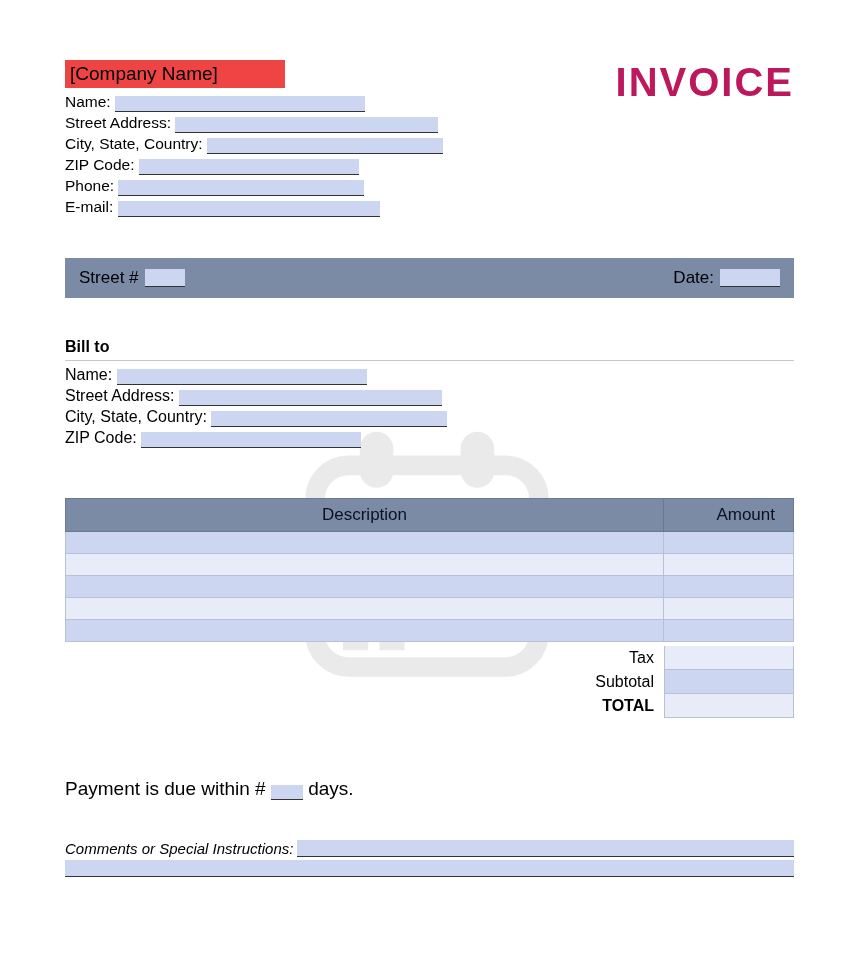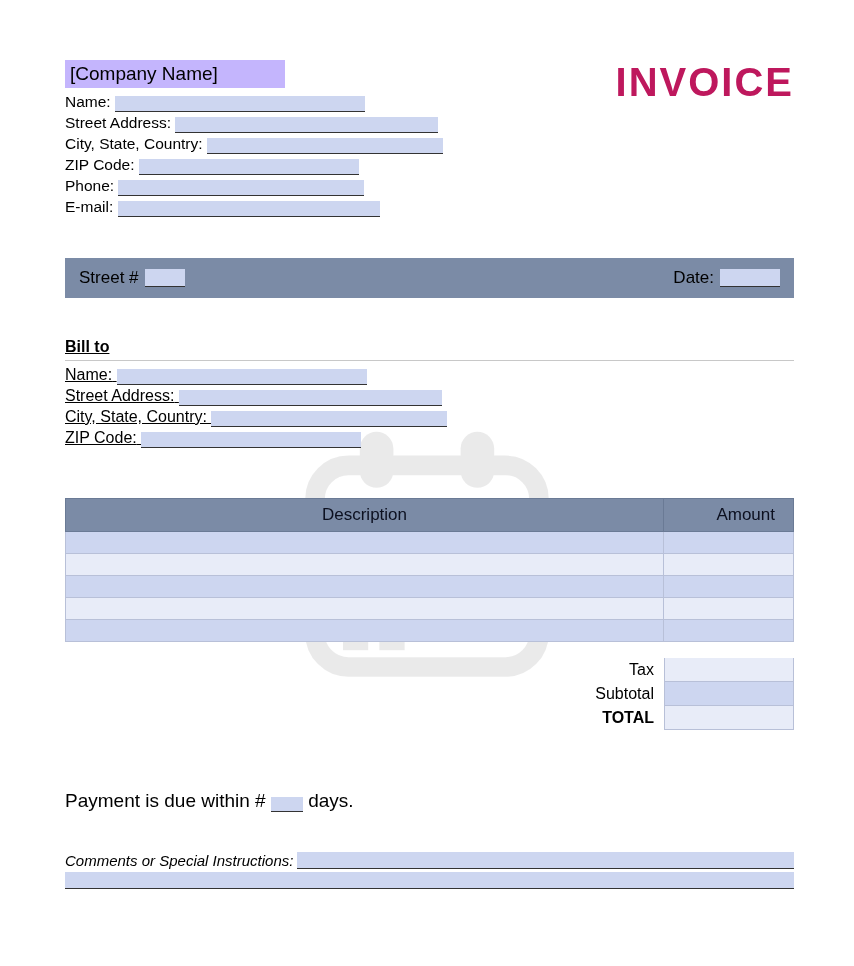--- a/index.html
+++ b/index.html
@@ -19,21 +19,21 @@
     transform: translateX(-50%);
     opacity: 0.3;
     z-index: 0;
     pointer-events: none;
   }
   .content { position: relative; z-index: 1; }
 
   .header { display: flex; justify-content: space-between; align-items: flex-start; margin-bottom: 40px; }
   .company-block { font-size: 15.5px; }
   .company-name {
-    background: #c4b5fd;
+    background: #ef4444;
     padding: 3px 8px 3px 5px;
     font-size: 19px;
     display: inline-block;
     margin-bottom: 4px;
     width: 220px;
   }
   .field-line { margin-bottom: 1px; line-height: 20px; }
   .field-label { display: inline; }
   .field-value {
     display: inline-block;
@@ -62,36 +62,36 @@
   .info-field { display: flex; align-items: center; gap: 6px; }
   .info-input {
     background: #cdd6f0;
     border-bottom: 1px solid #333;
     height: 18px;
     display: inline-block;
   }
   .invoice-num-input { width: 40px; }
   .date-input { width: 60px; }
 
-  .bill-to-section { margin-bottom: 50px; text-decoration: underline; }
+  .bill-to-section { margin-bottom: 50px; }
   .bill-to-title {
     font-weight: bold;
     font-size: 16px;
     margin-bottom: 4px;
   }
   .bill-divider {
     border: none;
     border-top: 1px solid #c8c8c8;
     margin-bottom: 4px;
   }
 
   .items-table {
     width: 100%;
     border-collapse: collapse;
-    margin-bottom: 16px;
+    margin-bottom: 4px;
   }
   .items-table th {
     background: #7b8ba6;
     color: #0c1020;
     font-weight: normal;
     font-size: 17px;
     padding: 6px 10px;
     border: 1px solid #6a7a95;
     text-align: center;
   }

